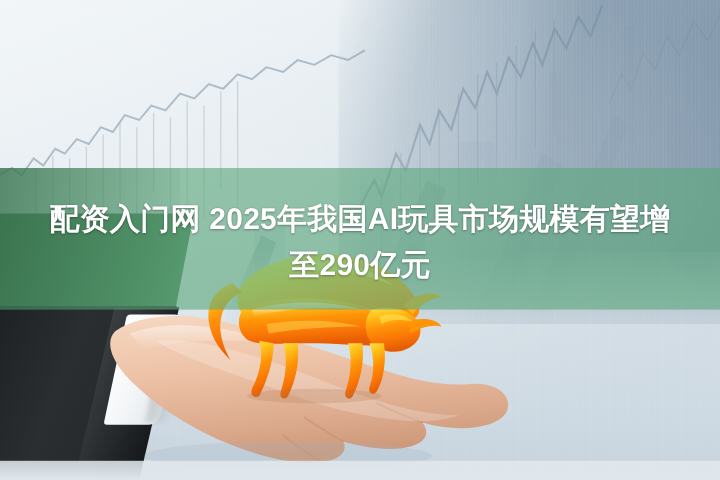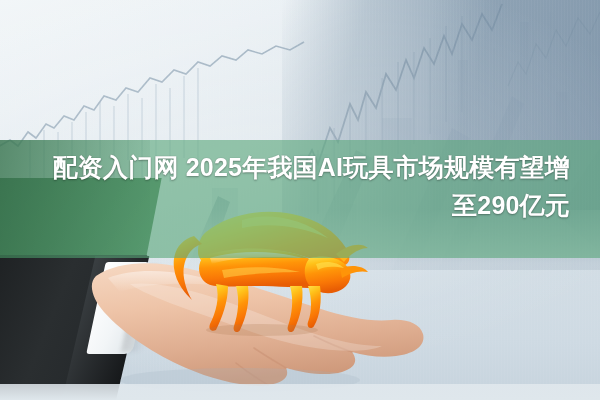--- a/index.html
+++ b/index.html
@@ -106,23 +106,23 @@
     background:rgba(92,168,124,.62);
     mix-blend-mode:normal;
   }
   .band-dark{
     position:absolute;left:0;top:140px;width:150px;height:118px;
     background:linear-gradient(100deg,rgba(40,92,58,.55),rgba(40,92,58,0));
   }
 
   
   .headline{
-    position:absolute;left:0;right:0;top:148px;
+    position:absolute;left:0;right:0;top:164px;
     padding:0 30px;
-    text-align:right;
+    text-align:center;
     color:#ffffff;
     font-weight:bold;
     font-size:25px;
     line-height:38px;
     letter-spacing:.2px;
     text-shadow:0 1px 2px rgba(0,0,0,.30), 0 0 1px rgba(0,0,0,.25);
     white-space:normal;
   }
 
   

